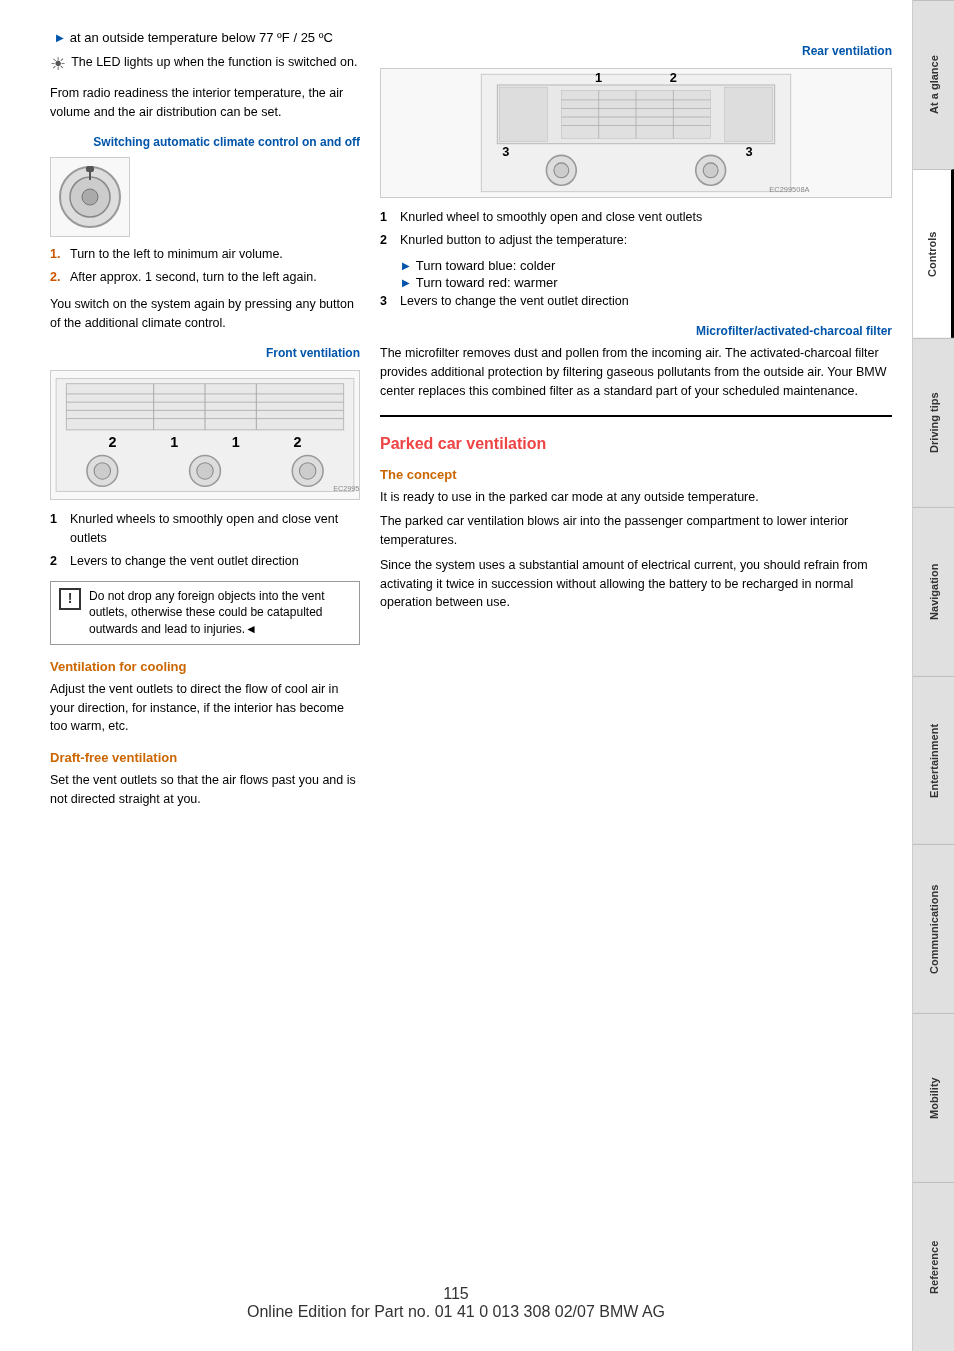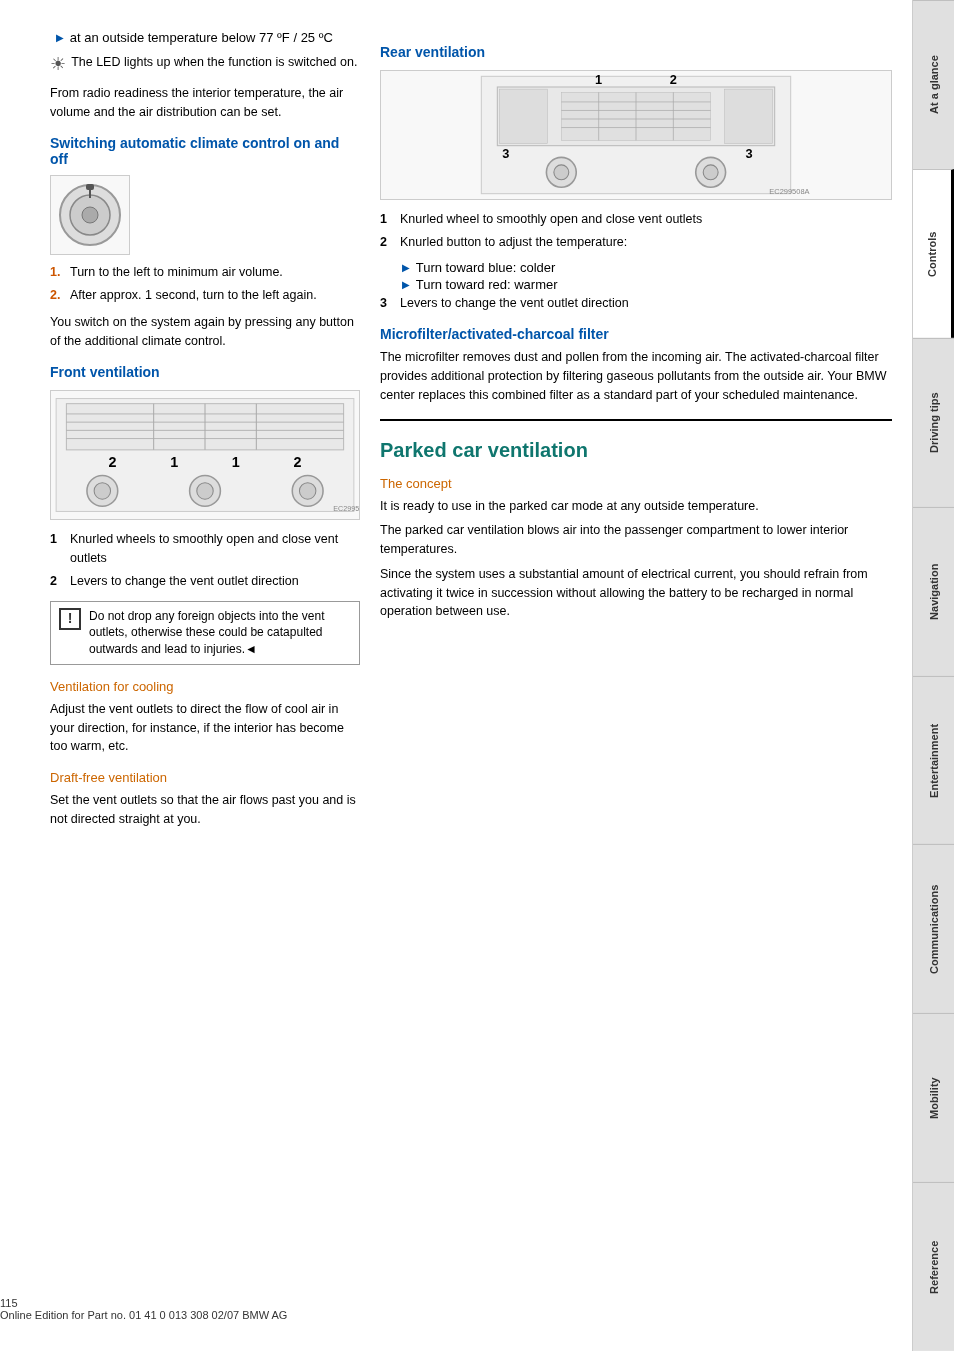--- a/index.html
+++ b/index.html
@@ -52,36 +52,37 @@
       flex: 1;
       display: flex;
       align-items: center;
       justify-content: center;
     }
     .sidebar-tab.active {
       background: #fff;
       border-left: 3px solid #000;
     }
     h2.section-title {
-      font-size: 20px;
-      font-weight: bold;
-      color: #0f766e;
+      font-size: 16px;
+      font-weight: bold;
+      color: #ef4444;
       margin-bottom: 12px;
       margin-top: 18px;
     }
     h3.subsection-title {
-      font-size: 14px;
+      font-size: 12px;
       font-weight: bold;
       color: #0055aa;
       margin-top: 14px;
       margin-bottom: 6px;
+      text-align: right;
     }
     h3.subsection-title-orange {
       font-size: 13px;
-      font-weight: normal;
+      font-weight: bold;
       color: #cc6600;
       margin-top: 14px;
       margin-bottom: 6px;
     }
     p {
       font-size: 12.5px;
       line-height: 1.5;
       color: #000;
       margin-bottom: 6px;
     }
@@ -179,21 +180,22 @@
     .led-line {
       display: flex;
       align-items: flex-start;
       margin-bottom: 6px;
     }
     .page-footer {
       position: absolute;
       bottom: 30px;
       left: 0;
       right: 42px;
-      font-size: 11px;
+      text-align: center;
+      font-size: 16px;
       color: #333;
     }
     .horizontal-rule {
       border-top: 2px solid #000;
       margin: 14px 0 8px 0;
     }
   </style>
 </head>
 <body>
 

